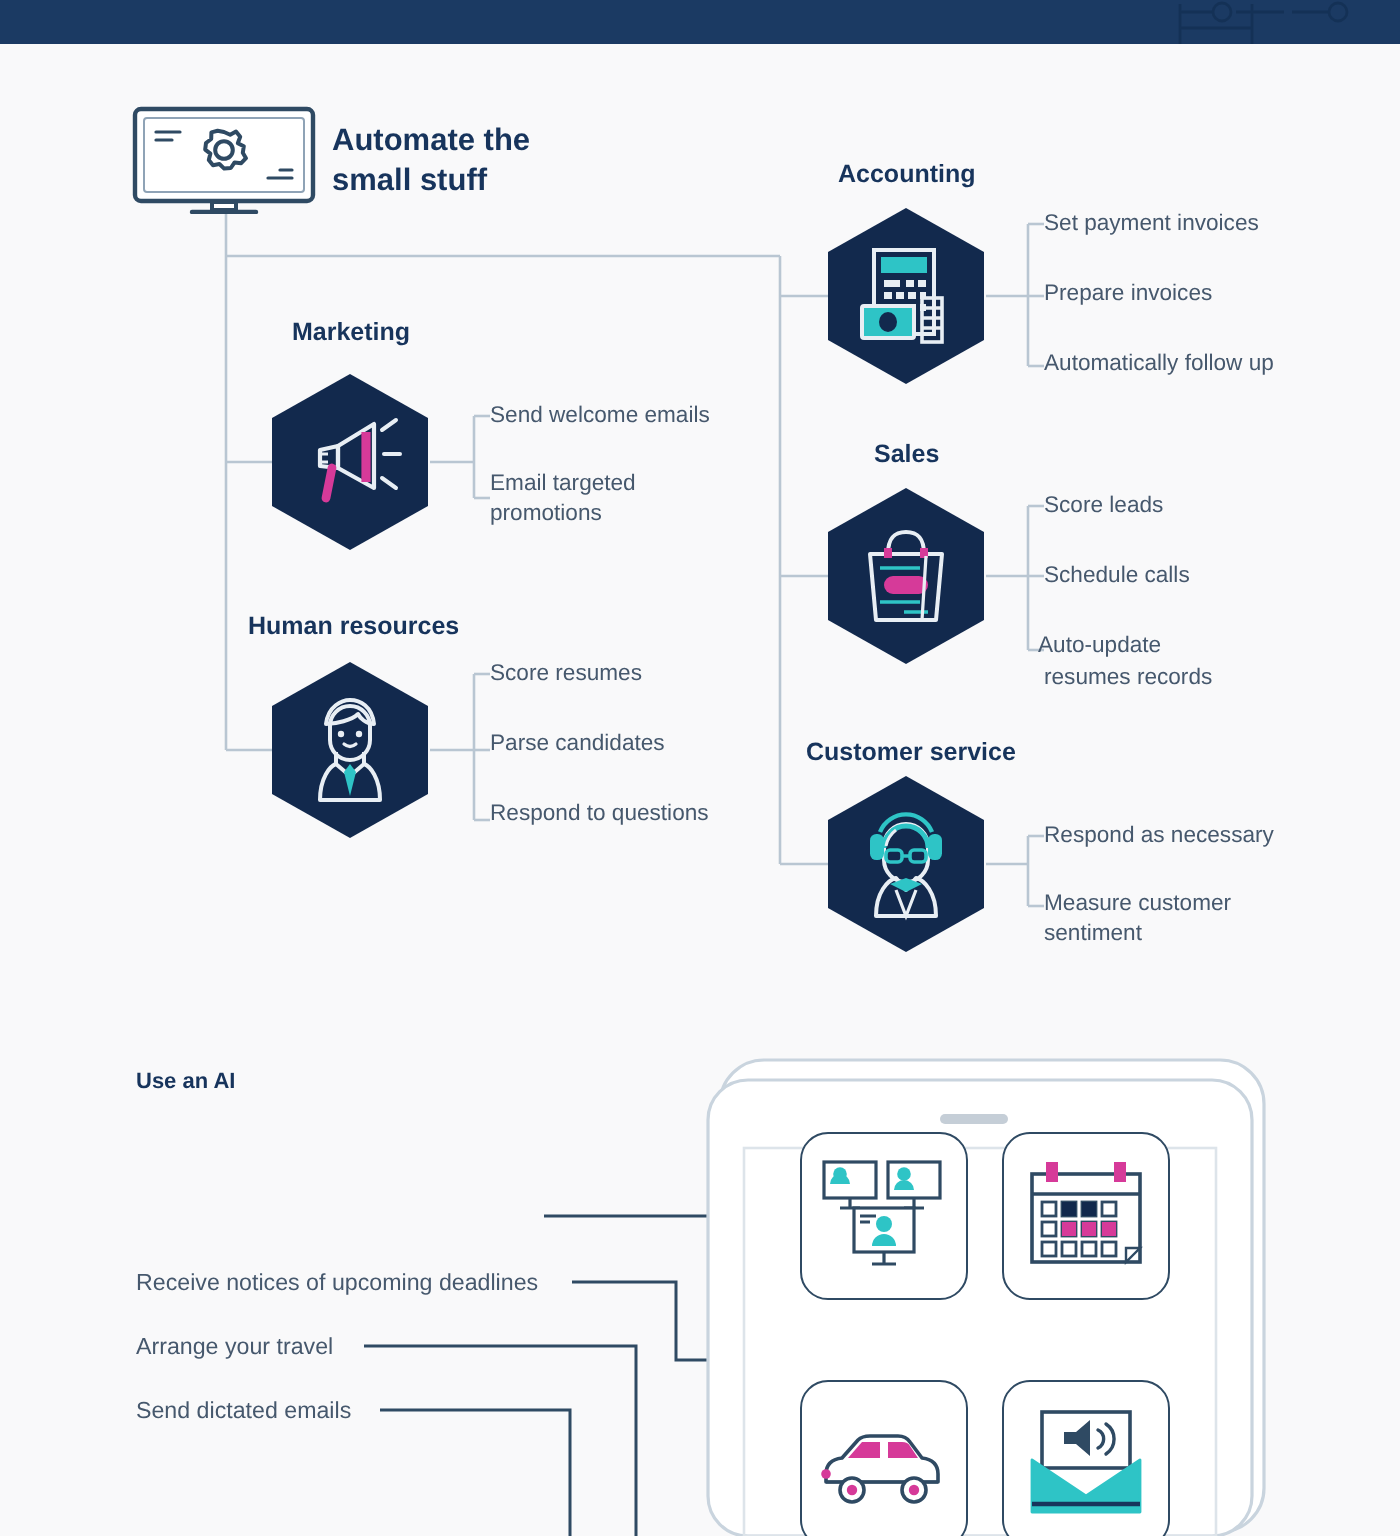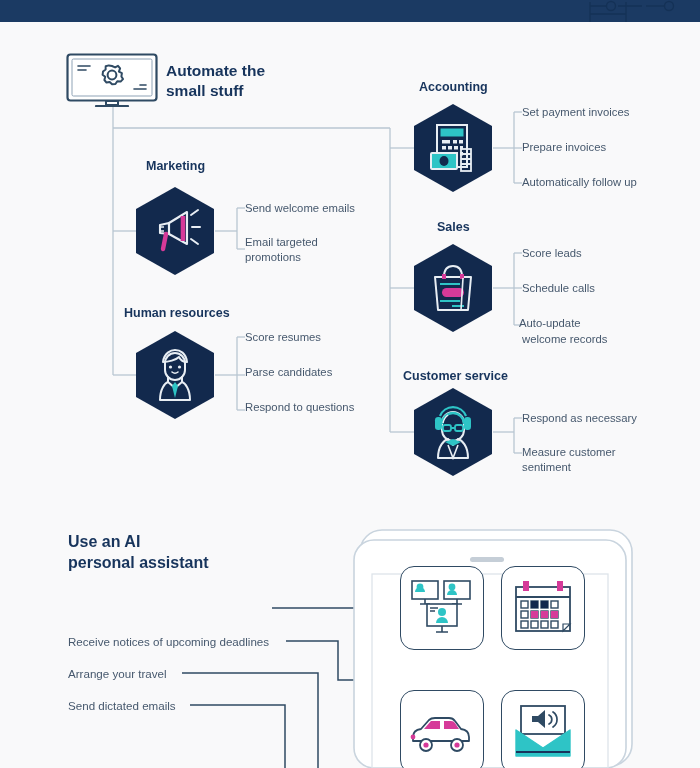--- a/index.html
+++ b/index.html
@@ -48,21 +48,21 @@
   
   .monitor { position: absolute; left: 66px; top: 53px; }
   .headtitle {
     position: absolute; left: 166px; top: 61px;
     font-size: 15.5px; font-weight: bold; color: #17345c; line-height: 20px;
   }
 
   
   .sec2title {
     position: absolute; left: 68px; top: 531px;
-    font-size: 16px; font-weight: bold; color: #17345c; line-height: 21px;
+    font-size: 11px; font-weight: bold; color: #17345c; line-height: 21px;
   }
   .sec2item {
     position: absolute; left: 68px;
     font-size: 11.6px; color: #46586d; line-height: 16px;
     white-space: nowrap;
   }
 
   
   .tablet { position: absolute; left: 352px; top: 528px; }
   .tile {
@@ -257,21 +257,21 @@
       <path d="M12 22 h20"></path>
         <path d="M12 39 h20"></path>
         <path d="M24 44 h12"></path>
     </g>
     <path d="M35 16 L33 48" stroke="#e8eef4" stroke-width="1.6"></path>
   </svg>
 </div>
 <div class="bullet" style="left:522px; top:246px;">Score leads</div>
 <div class="bullet" style="left:522px; top:281px;">Schedule calls</div>
 <div class="bullet" style="left:519px; top:316px;">Auto-update</div>
-<div class="bullet" style="left:522px; top:332px;">welcome records</div>
+<div class="bullet" style="left:522px; top:332px;">resumes records</div>
 
 <div class="nodelabel" style="left:403px; top:369px;">Customer service</div>
 <div class="hex" style="left:414px; top:388px;">
   <svg width="54" height="58" viewBox="0 0 54 58">
     <g fill="none" stroke="#e8eef4" stroke-width="2" stroke-linejoin="round">
       <path d="M16 20 a11 11 0 0 1 22 0 v7 a11 11 0 0 1 -22 0 Z"></path>
       <path d="M12 55 c0 -12 6 -18 10 -19 l5 6 l5 -6 c4 1 10 7 10 19 Z"></path>
     </g>
     <path d="M16 21 a11 11 0 0 1 22 0" fill="none" stroke="#2ec4c6" stroke-width="2.4"></path>
     <path d="M22 12 q-4 3 -5 8" fill="none" stroke="#e8eef4" stroke-width="1.5"></path>
@@ -288,21 +288,20 @@
     <path d="M27 36 l-8 3 l8 4 l8 -4 Z" fill="#2ec4c6"></path>
     <path d="M22 42 L27 55 L32 42" fill="none" stroke="#e8eef4" stroke-width="1.6"></path>
   </svg>
 </div>
 <div class="bullet" style="left:522px; top:411px;">Respond as necessary</div>
 <div class="bullet" style="left:522px; top:445px;">Measure customer</div>
 <div class="bullet" style="left:522px; top:460px;">sentiment</div>
 
 <div class="sec2title">
   <div>Use an AI</div>
-  <div>personal assistant</div>
 </div>
 
 <div class="sec2item" style="top:585px;">
 </div>
 <div class="sec2item" style="top:634px;">
   <div>Receive notices of upcoming deadlines</div>
 </div>
 <div class="sec2item" style="top:666px;">
   <div>Arrange your travel</div>
 </div>

